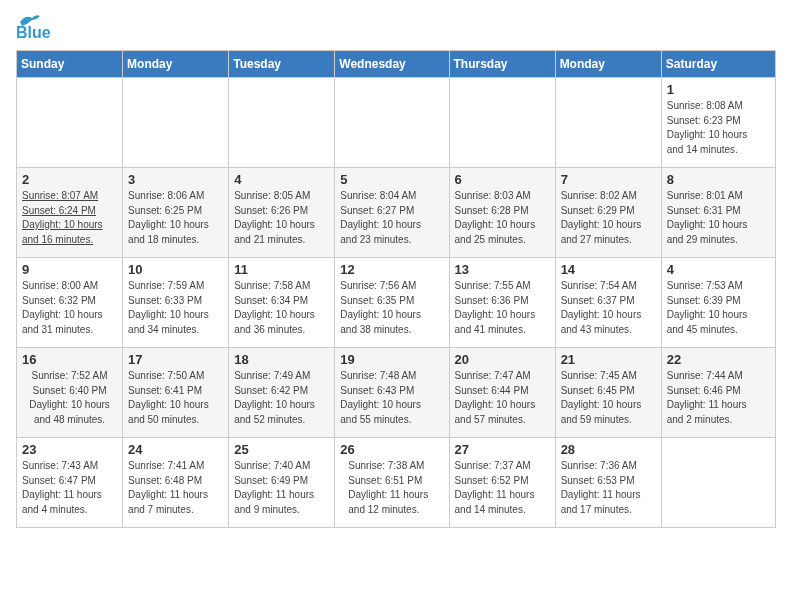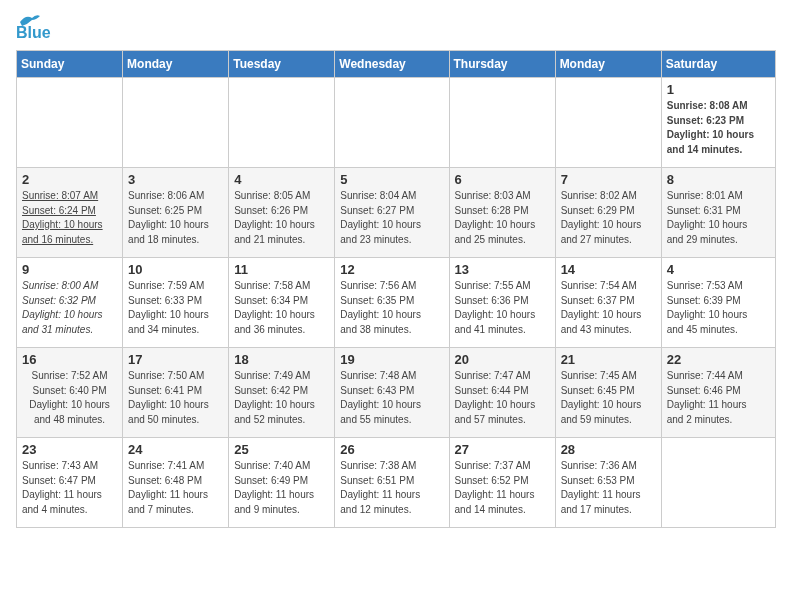--- a/index.html
+++ b/index.html
@@ -118,21 +118,21 @@
   <tbody id="calendar-body">
   <tr>
         <td class="empty-cell"></td>
         <td class="empty-cell"></td>
         <td class="empty-cell"></td>
         <td class="empty-cell"></td>
         <td class="empty-cell"></td>
         <td class="empty-cell"></td>
         <td>
           <span class="day-num">1</span>
-          <div class="day-info" style="white-space: pre-line; font-weight: bold;">Sunrise: 8:08 AM
+          <div class="day-info" style="white-space: pre-line;">Sunrise: 8:08 AM
 Sunset: 6:23 PM
 Daylight: 10 hours
 and 14 minutes.</div>
         </td>
       </tr>
       <tr>
         <td>
           <span class="day-num">2</span>
           <div class="day-info" style="white-space: pre-line; text-decoration: underline;">Sunrise: 8:07 AM
 Sunset: 6:24 PM
@@ -178,21 +178,21 @@
           <span class="day-num">8</span>
           <div class="day-info" style="white-space: pre-line;">Sunrise: 8:01 AM
 Sunset: 6:31 PM
 Daylight: 10 hours
 and 29 minutes.</div>
         </td>
       </tr>
       <tr>
         <td>
           <span class="day-num">9</span>
-          <div class="day-info" style="white-space: pre-line; font-style: italic;">Sunrise: 8:00 AM
+          <div class="day-info" style="white-space: pre-line;">Sunrise: 8:00 AM
 Sunset: 6:32 PM
 Daylight: 10 hours
 and 31 minutes.</div>
         </td>
         <td>
           <span class="day-num">10</span>
           <div class="day-info" style="white-space: pre-line;">Sunrise: 7:59 AM
 Sunset: 6:33 PM
 Daylight: 10 hours
 and 34 minutes.</div>
@@ -301,21 +301,21 @@
         </td>
         <td>
           <span class="day-num">25</span>
           <div class="day-info" style="white-space: pre-line;">Sunrise: 7:40 AM
 Sunset: 6:49 PM
 Daylight: 11 hours
 and 9 minutes.</div>
         </td>
         <td>
           <span class="day-num">26</span>
-          <div class="day-info" style="white-space: pre-line;">Sunrise: 7:38 AM
+          <div class="day-info" style="white-space: pre-line; margin-left: 8px;">Sunrise: 7:38 AM
 Sunset: 6:51 PM
 Daylight: 11 hours
 and 12 minutes.</div>
         </td>
         <td>
           <span class="day-num">27</span>
           <div class="day-info" style="white-space: pre-line;">Sunrise: 7:37 AM
 Sunset: 6:52 PM
 Daylight: 11 hours
 and 14 minutes.</div>

